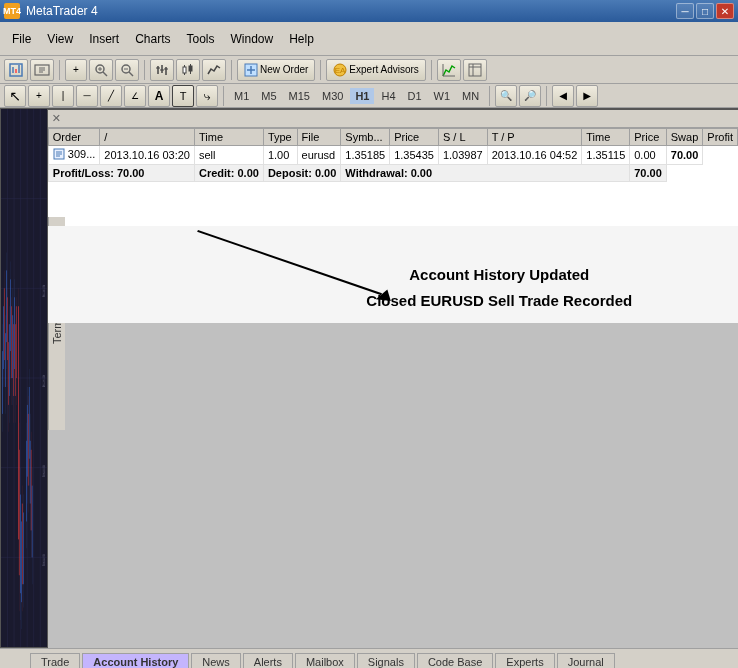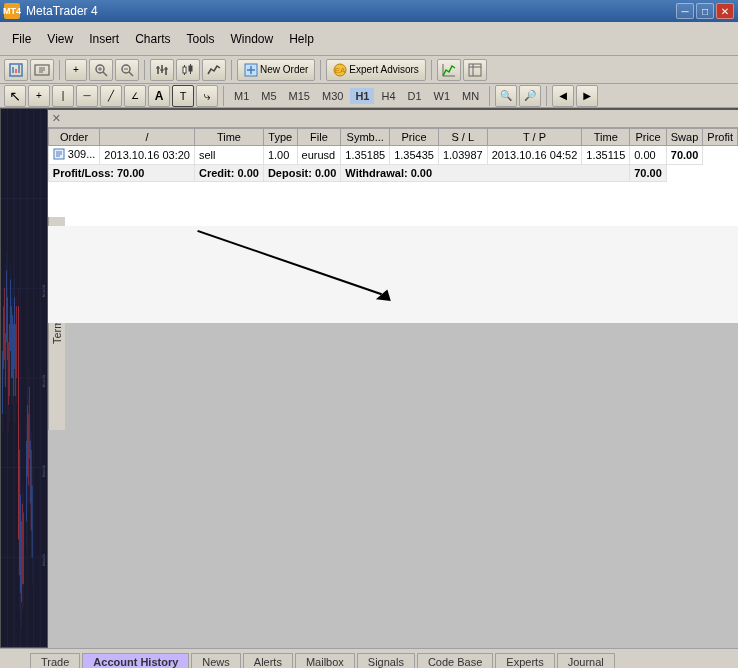--- a/index.html
+++ b/index.html
@@ -156,21 +156,21 @@
     }
     .trade-table {
       width: 100%;
       border-collapse: collapse;
       font-size: 11px;
     }
     .trade-table th {
       background: #d4d0c8;
       border: 1px solid #a0a0a0;
       padding: 2px 4px;
-      text-align: center;
+      text-align: left;
       font-weight: normal;
       white-space: nowrap;
     }
     .trade-table td {
       border: 1px solid #e0e0e0;
       padding: 2px 4px;
       white-space: nowrap;
     }
     .trade-table tr.data-row { background: #fff; }
     .trade-table tr.summary-row {
@@ -593,20 +593,24 @@
           </table>
         </div>
 
         <div style="position:relative; flex:1; background:#f5f5f5; min-height:80px;">
 
           <svg style="position:absolute; top:0; left:0; width:100%; height:100%; pointer-events:none;" viewBox="0 0 600 100" preserveAspectRatio="none">
             <line x1="130" y1="5" x2="290" y2="70" stroke="#000" stroke-width="2"></line>
             <polygon points="285,75 295,65 298,77" fill="#000"></polygon>
           </svg>
 
+          <div class="annotation-box" style="position:absolute; bottom:10px; left:50%; transform:translateX(-10%); text-align:center; font-size:15px; font-weight:bold; color:#000; line-height:1.7;">
+            <div>Account History Updated</div>
+            <div>Closed EURUSD Sell Trade Recorded</div>
+          </div>
         </div>
       </div>
     </div>
   </div>
 
 </div>
 
 <div class="bottom-tabs">
   <div class="bottom-tab">Trade</div>
   <div class="bottom-tab active">Account History</div>

